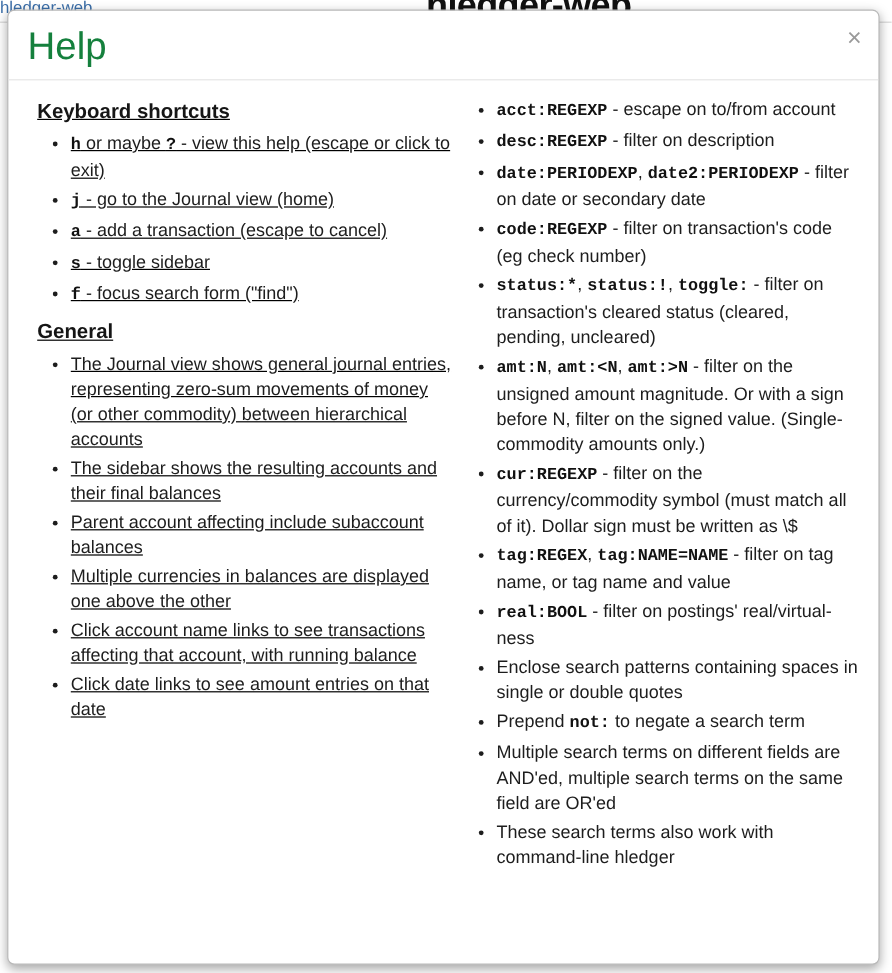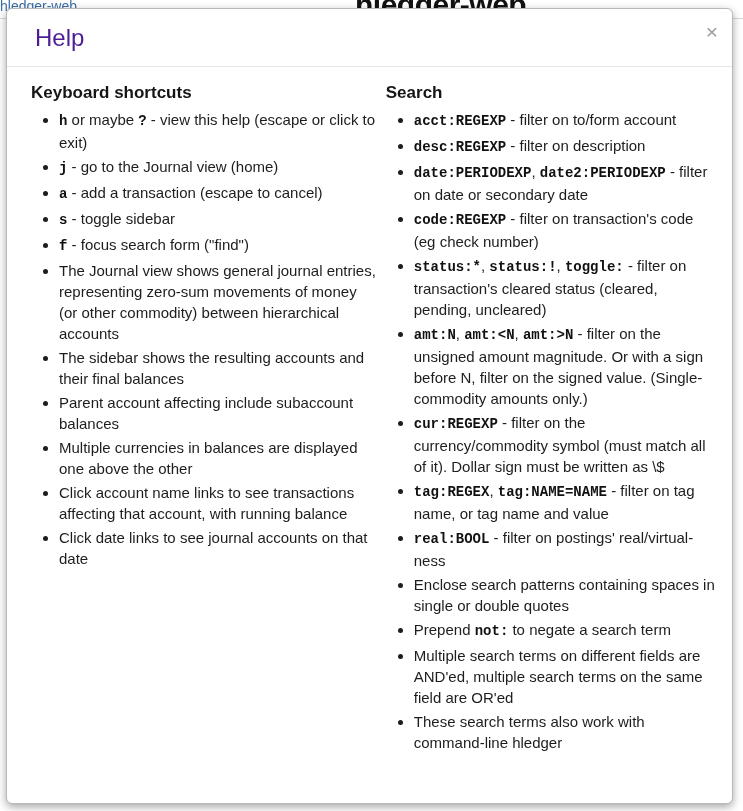--- a/index.html
+++ b/index.html
@@ -64,25 +64,24 @@
   #modal-header {
     position: relative;
     height: 58px;
     border-bottom: 1px solid #e5e5e5;
     box-sizing: border-box;
   }
   #modal-title {
     position: absolute;
     left: 16px;
     top: 14px;
-    font-size: 24px;
+    font-size: 32px;
     font-weight: normal;
-    color: #4c1d95;
+    color: #15803d;
     line-height: 30px;
-    margin-left: 12px;
   }
   #modal-close {
     position: absolute;
     right: 14px;
     top: 12px;
     font-size: 21px;
     line-height: 21px;
     color: #9a9a9a;
     background: none;
     border: none;
@@ -96,21 +95,21 @@
     padding: 14px 16px 10px 16px;
     box-sizing: border-box;
     height: 737px;
   }
 
   .cols {
     display: flex;
     flex-direction: row;
     gap: 0;
   }
-  .col-left { width: 364px; }
+  .col-left { width: 364px; text-decoration: underline; }
   .col-right { width: 347px; }
 
   h3.section {
     font-size: 17px;
     font-weight: bold;
     color: #151515;
     margin: 10px 0 6px 8px;
     line-height: 20px;
   }
   h3.section.first { margin-top: 2px; }
@@ -169,39 +168,39 @@
             <code class="kbd">a</code><span> - add a transaction (escape to cancel)</span>
           </li>
           <li>
             <code class="kbd">s</code><span> - toggle sidebar</span>
           </li>
           <li>
             <code class="kbd">f</code><span> - focus search form ("find")</span>
           </li>
         </ul>
 
+        <h3 class="section">General</h3>
 
         <ul class="helplist">
           <li>The Journal view shows general journal entries, representing zero-sum movements of money (or other commodity) between hierarchical accounts</li>
           <li>The sidebar shows the resulting accounts and their final balances</li>
           <li>Parent account affecting include subaccount balances</li>
           <li>Multiple currencies in balances are displayed one above the other</li>
           <li>Click account name links to see transactions affecting that account, with running balance</li>
-          <li>Click date links to see journal accounts on that date</li>
+          <li>Click date links to see amount entries on that date</li>
         </ul>
 
       </div>
 
       <div class="col-right">
 
-        <h3 class="section first">Search</h3>
 
         <ul class="helplist">
           <li>
-            <code>acct:REGEXP</code><span> - filter on to/form account</span>
+            <code>acct:REGEXP</code><span> - escape on to/from account</span>
           </li>
           <li>
             <code>desc:REGEXP</code><span> - filter on description</span>
           </li>
           <li>
             <code>date:PERIODEXP</code><span>, </span><code>date2:PERIODEXP</code><span> - filter on date or secondary date</span>
           </li>
           <li>
             <code>code:REGEXP</code><span> - filter on transaction's code (eg check number)</span>
           </li>

